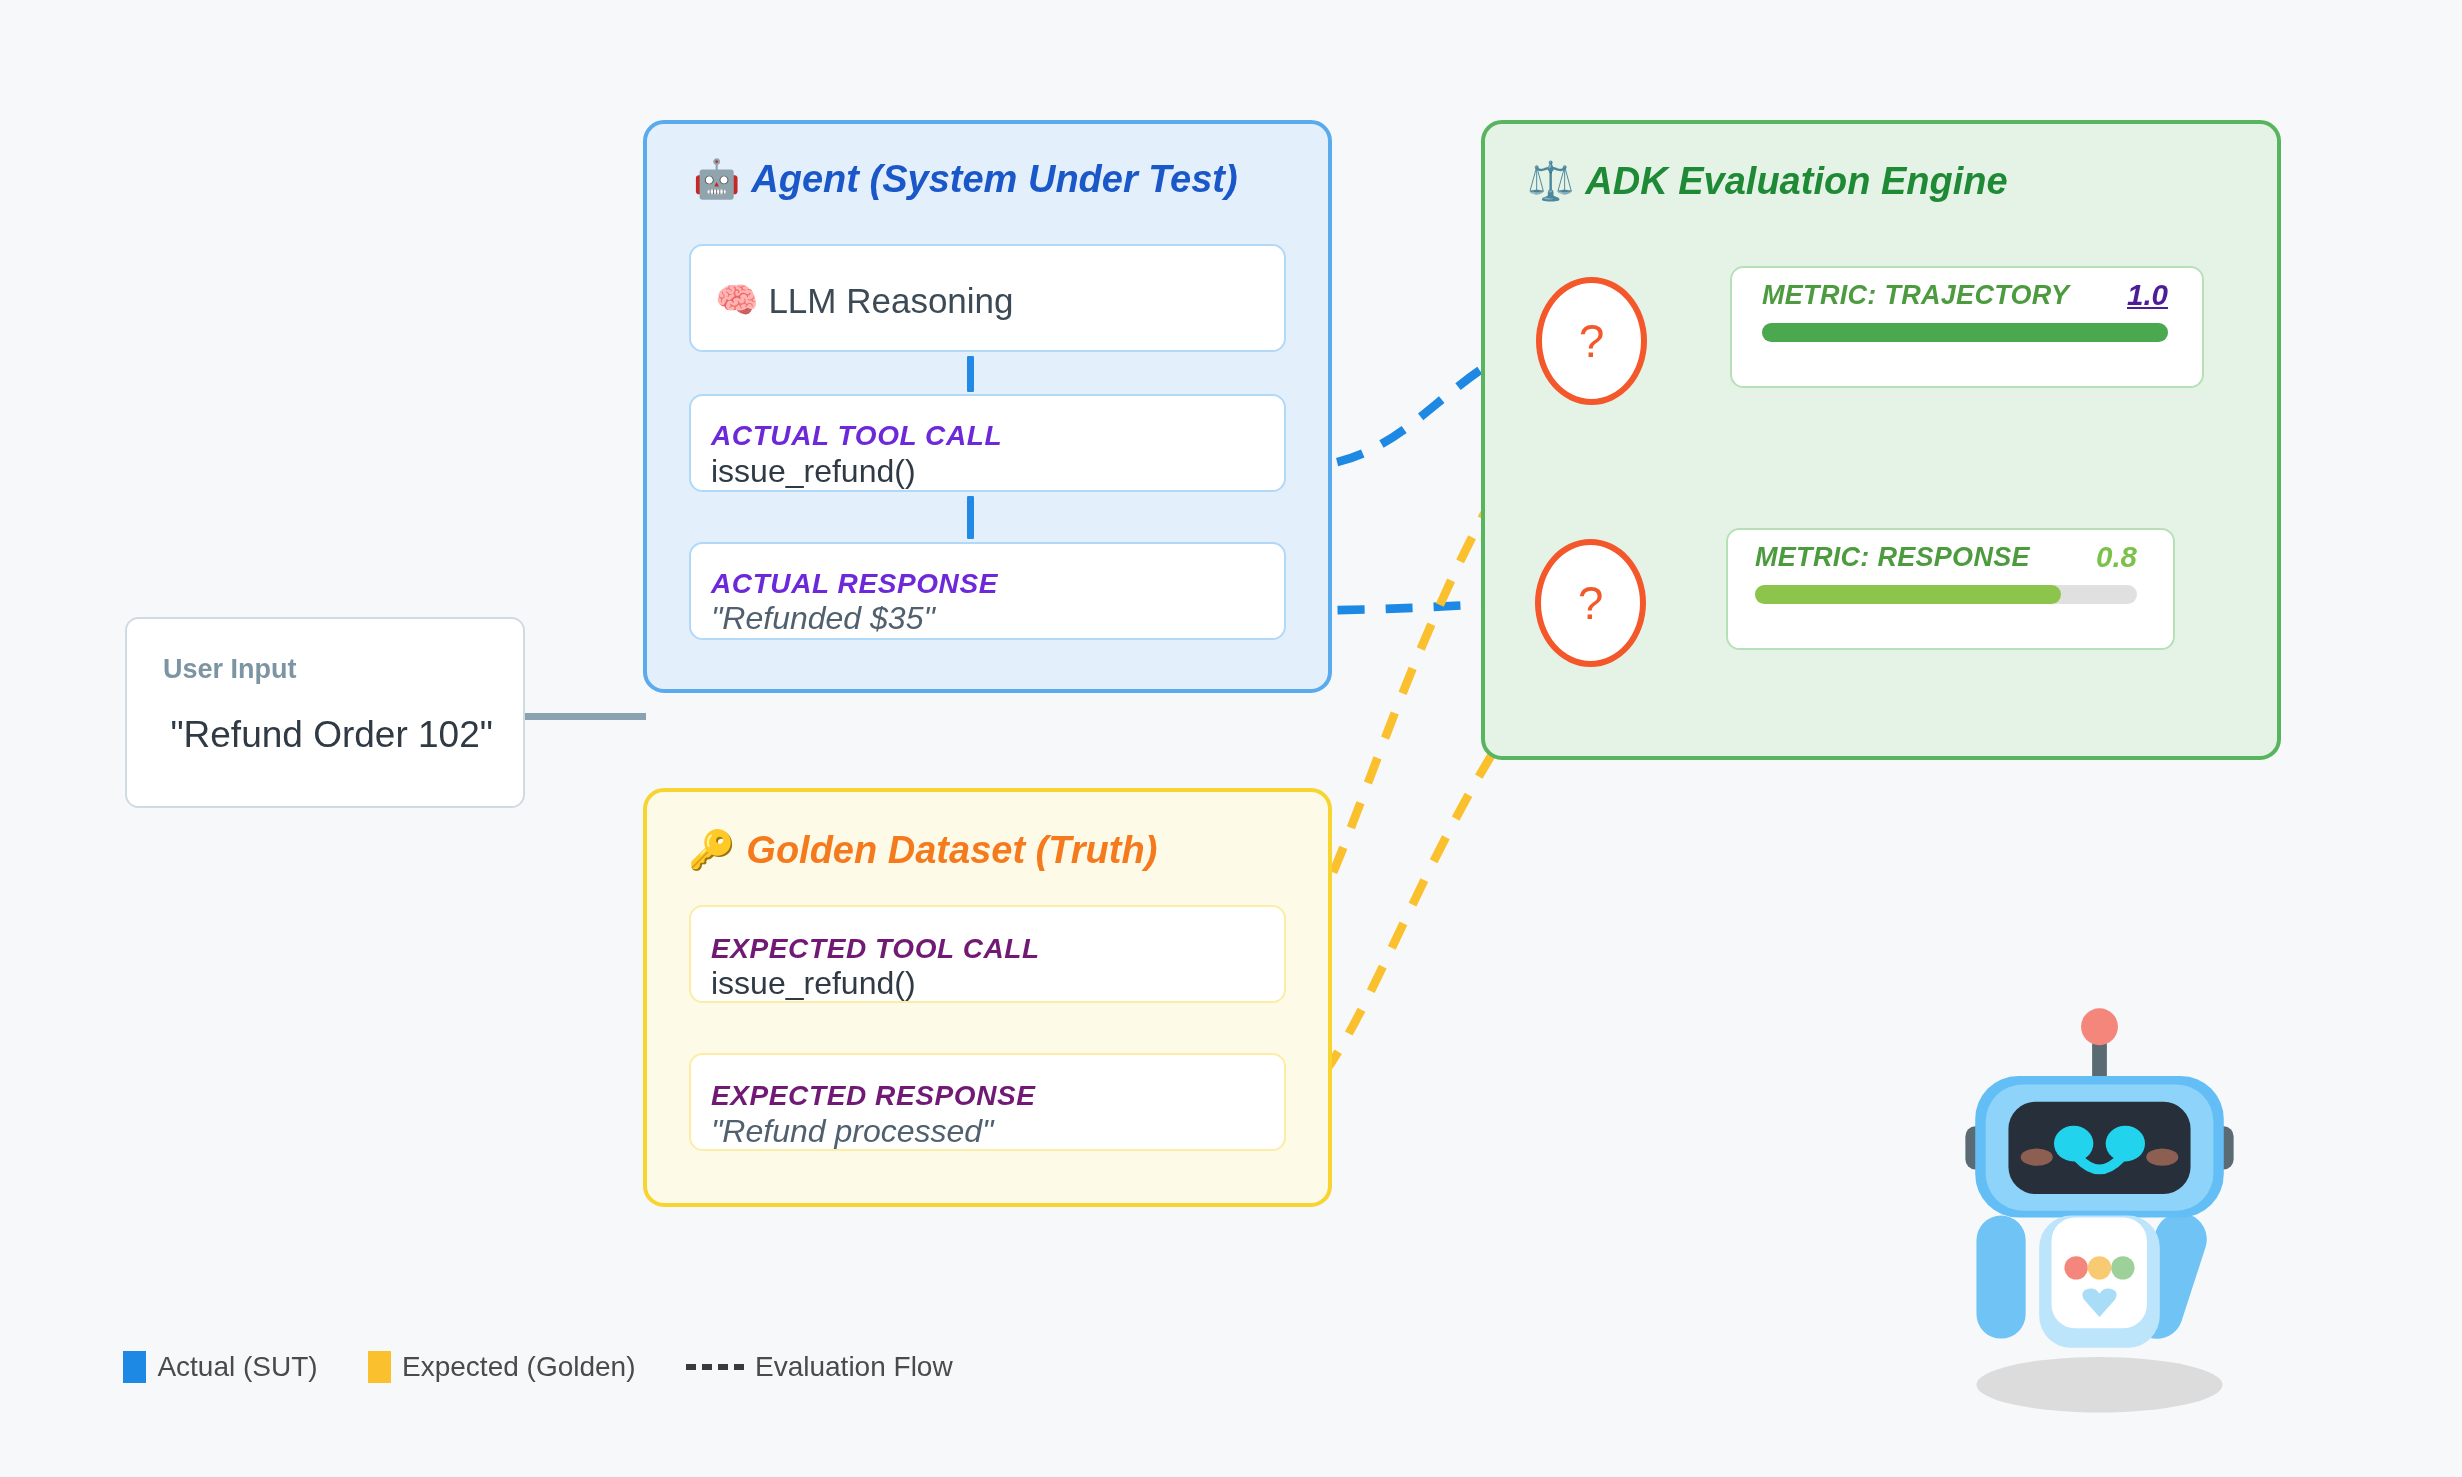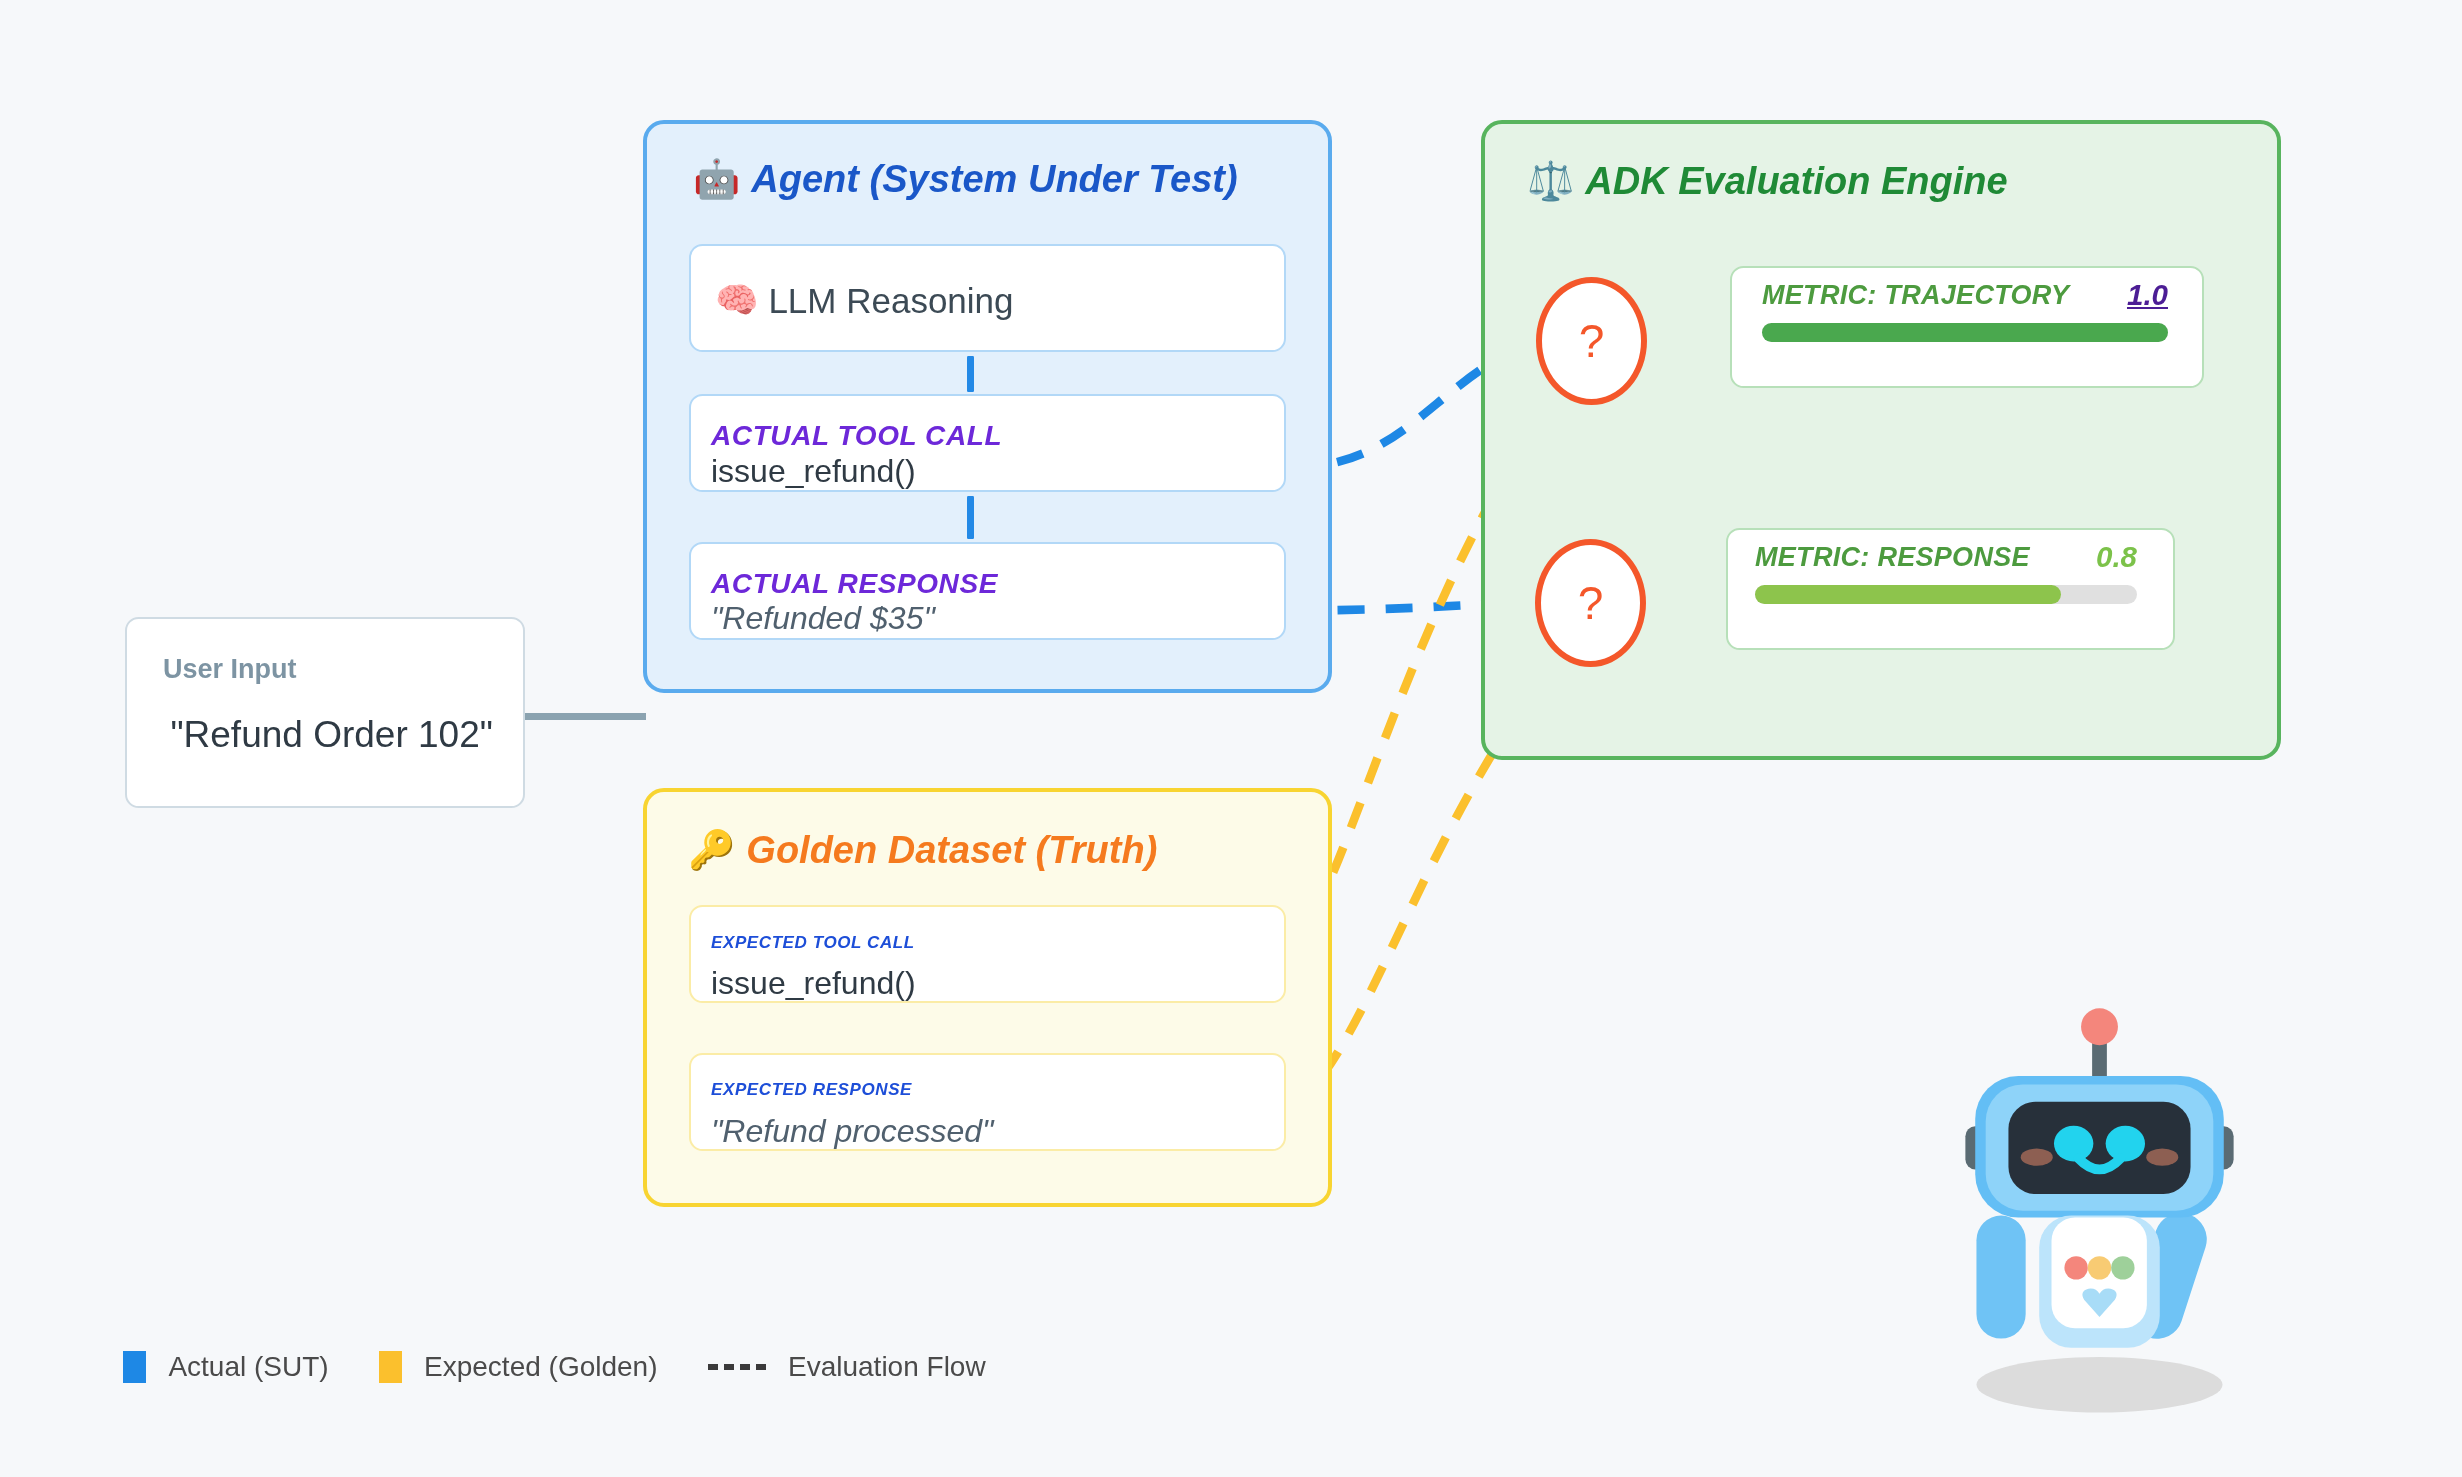--- a/index.html
+++ b/index.html
@@ -54,21 +54,21 @@
     position:absolute;font-style:italic;font-weight:bold;
     letter-spacing:0.6px;white-space:nowrap;
   }
   .card-value{
     position:absolute;white-space:nowrap;color:#2f3a44;
     font-weight:400;
   }
   .card-value.quote{font-style:italic;color:#50606e;}
 
   .label-grey{color:#6d28d9;font-size:28px;}
-  .label-olive{color:#1d4ed8;font-size:17px;}
+  .label-olive{color:#701a75;font-size:28px;}
 
   
   #llm-card{left:689px;top:244px;width:597px;height:108px;}
   #llm-text{
     position:absolute;left:715px;top:280px;font-size:35px;color:#3c4a55;
     white-space:nowrap;display:flex;align-items:center;gap:9.8px;
   }
 
   
   .vbar{position:absolute;background:#2389e6;width:6.8px;border-radius:1.2px;}
@@ -126,21 +126,21 @@
   
   #act-tool-card{left:689px;top:394px;width:597px;height:98px;}
   #act-tool-label{left:711px;top:420px;}
   #act-tool-value{left:711px;top:453px;font-size:32px;}
   #act-resp-card{left:689px;top:542px;width:597px;height:98px;}
   #act-resp-label{left:711px;top:568px;}
   #act-resp-value{left:711px;top:600px;font-size:32px;}
 
   
   #legend{position:absolute;left:123px;top:1351px;display:flex;align-items:center;gap:17px;}
-  .legend-item{display:flex;align-items:center;gap:22px;}
+  .legend-item{display:flex;align-items:center;gap:11px;}
   .swatch{width:23.4px;height:32px;display:block;}
   .legend-text{font-size:28px;color:#4a4a4a;white-space:nowrap;}
   .dash-sample{display:flex;gap:5.5px;align-items:center;}
   .dash-sample i{display:block;width:10.5px;height:6.8px;background:#3a3a3a;}
   .legend-gap{width:16px;}
 
   
   #links{position:absolute;left:0;top:0;width:2462px;height:1477px;pointer-events:none;}
 
   

